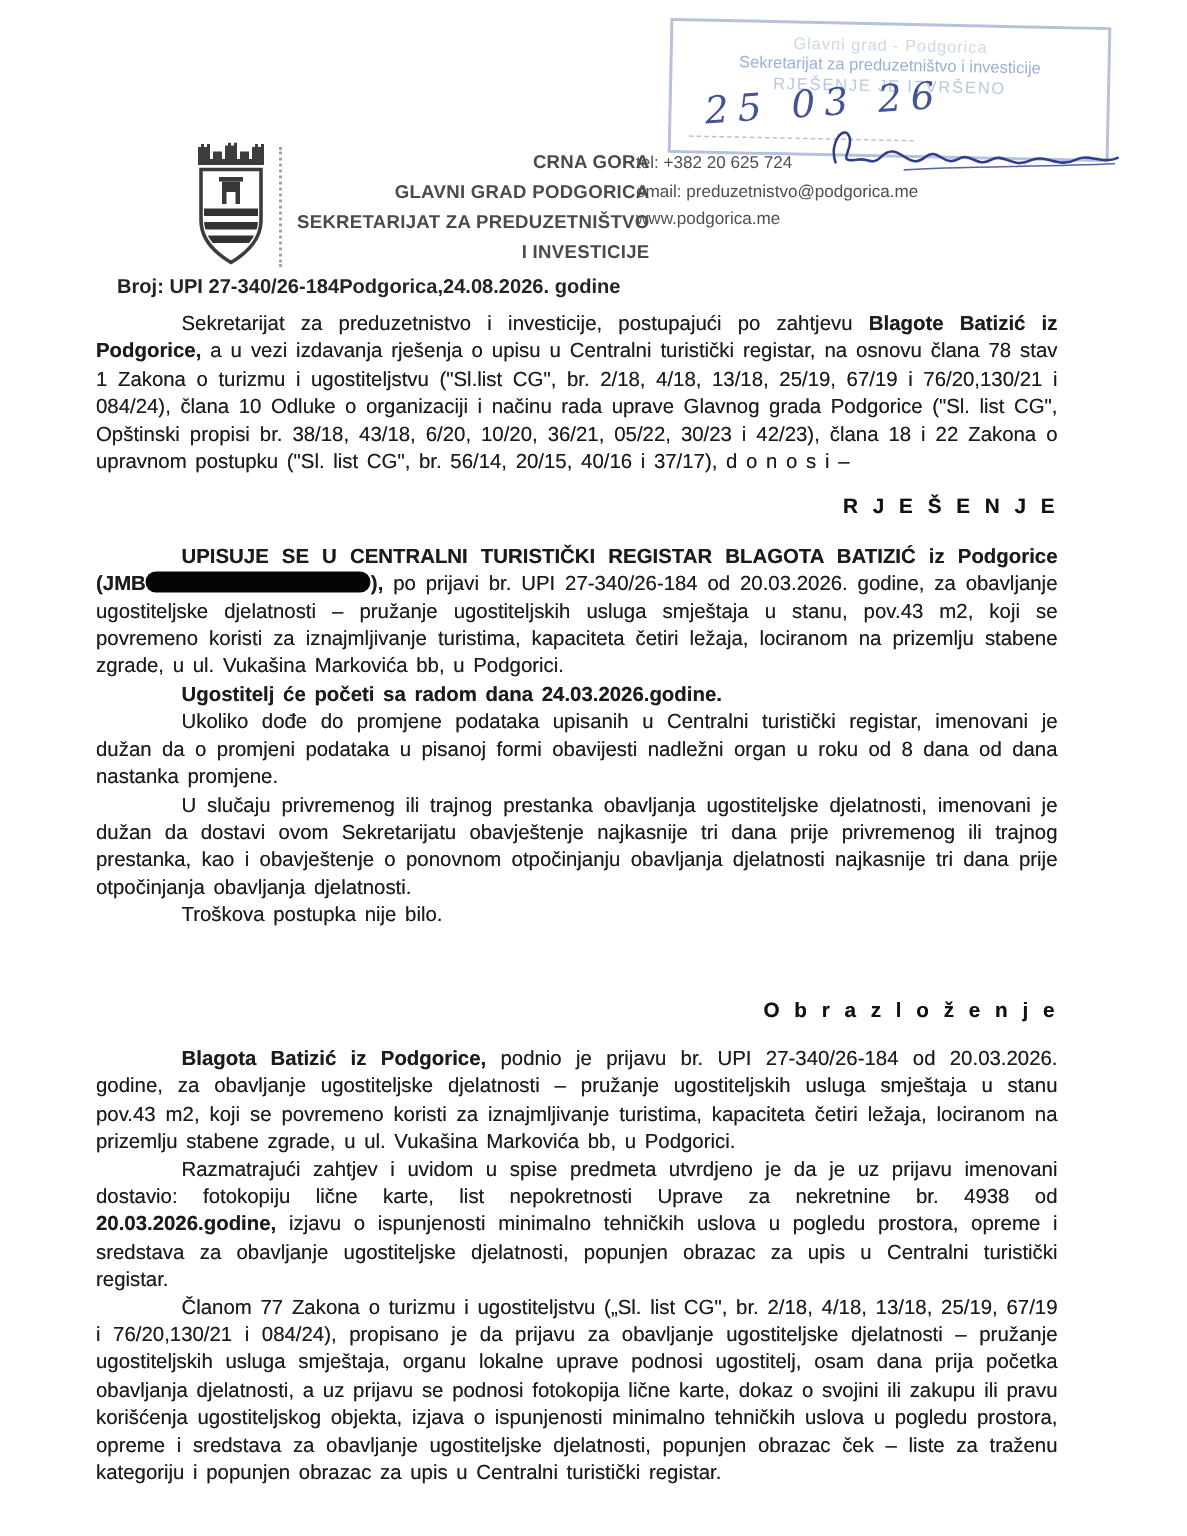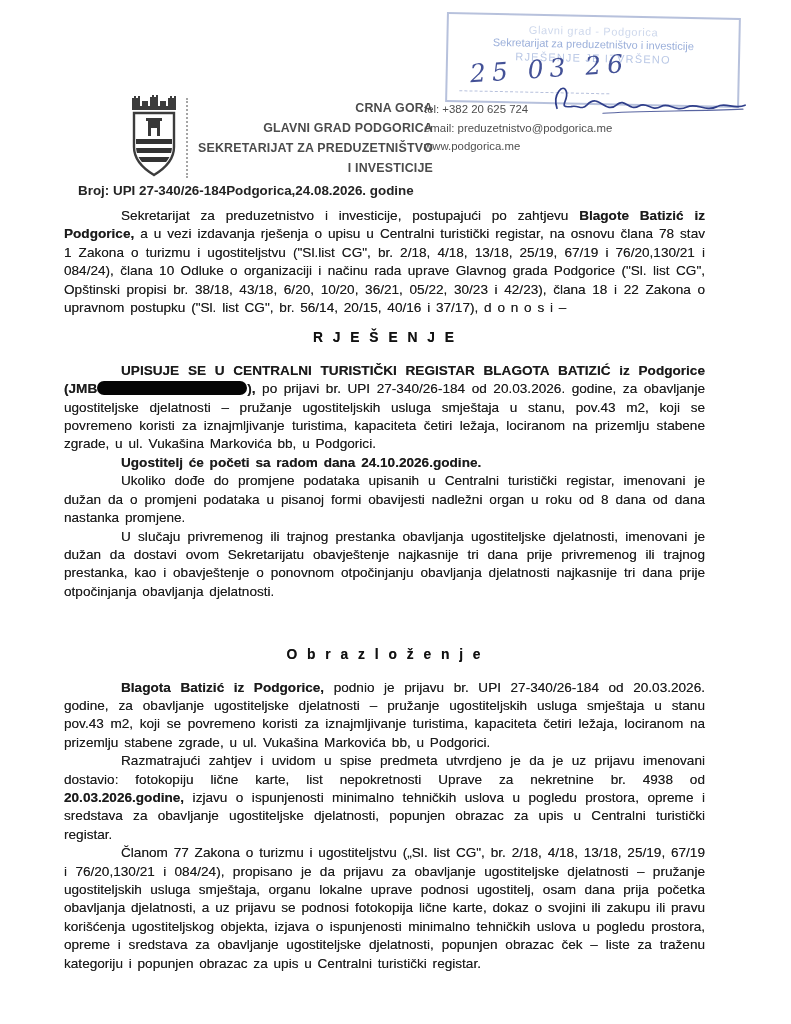--- a/index.html
+++ b/index.html
@@ -44,21 +44,21 @@
 
   
   .docbody {
     position:absolute; left:64px; top:207px; width:641px;
     font-size:13.6px; line-height:18.4px; text-align:justify; color:#1b1b1b;
     word-spacing:2px; text-shadow:0 0 .35px rgba(0,0,0,.55);
   }
   .docbody p { margin:0; text-indent:57px; }
   .docbody b { font-weight:700; }
   .doc-heading {
-    font-size:13.8px; font-weight:700; text-align:center; color:#111;
+    font-size:13.8px; font-weight:700; text-align:right; color:#111;
     letter-spacing:2px; margin:12px 0 14px; text-indent:0;
   }
   .doc-heading.obraz { margin-top:45px; }
   .redact {
     display:inline-block; height:14px; background:#050505;
     border-radius:8px; vertical-align:-2px;
   }
 </style>
 </head>
 <body>
@@ -120,22 +120,23 @@
 
   <div class="refline">
     <span>Broj: UPI 27-340/26-184</span>
     <span>Podgorica,24.08.2026. godine</span>
   </div>
 
   <div class="docbody">
     <p class="para"><span>Sekretarijat za preduzetnistvo i investicije, postupajući po zahtjevu </span><b>Blagote Batizić iz Podgorice,</b><span> a u vezi izdavanja rješenja o upisu u Centralni turistički registar, na osnovu člana 78 stav 1 Zakona o turizmu i ugostiteljstvu ("Sl.list CG", br. 2/18, 4/18, 13/18, 25/19, 67/19 i 76/20,130/21 i 084/24), člana 10 Odluke o organizaciji i načinu rada uprave Glavnog grada Podgorice ("Sl. list CG", Opštinski propisi br. 38/18, 43/18, 6/20, 10/20, 36/21, 05/22, 30/23 i 42/23), člana 18 i 22 Zakona o upravnom postupku ("Sl. list CG", br. 56/14, 20/15, 40/16 i 37/17), d o n o s i –</span></p>
     <div class="doc-heading">R J E Š E N J E</div>
     <p class="para"><b>UPISUJE SE U CENTRALNI TURISTIČKI REGISTAR BLAGOTA BATIZIĆ iz Podgorice (JMB</b><span class="redact" style="width: 150px;"></span><b>),</b><span> po prijavi br. UPI 27-340/26-184 od 20.03.2026. godine, za obavljanje ugostiteljske djelatnosti – pružanje ugostiteljskih usluga smještaja u stanu, pov.43 m2, koji se povremeno koristi za iznajmljivanje turistima, kapaciteta četiri ležaja, lociranom na prizemlju stabene zgrade, u ul. Vukašina Markovića bb, u Podgorici.</span></p>
-    <p class="para"><b>Ugostitelj će početi sa radom dana 24.10.2026.godine.</b></p>
+    <p class="para"><b>Ugostitelj će početi sa radom dana 24.03.2026.godine.</b></p>
     <p class="para"><span>Ukoliko dođe do promjene podataka upisanih u Centralni turistički registar, imenovani je dužan da o promjeni podataka u pisanoj formi obavijesti nadležni organ u roku od 8 dana od dana nastanka promjene.</span></p>
     <p class="para"><span>U slučaju privremenog ili trajnog prestanka obavljanja ugostiteljske djelatnosti, imenovani je dužan da dostavi ovom Sekretarijatu obavještenje najkasnije tri dana prije privremenog ili trajnog prestanka, kao i obavještenje o ponovnom otpočinjanju obavljanja djelatnosti najkasnije tri dana prije otpočinjanja obavljanja djelatnosti.</span></p>
+    <p class="para"><span>Troškova postupka nije bilo.</span></p>
     <div class="doc-heading obraz">O b r a z l o ž e n j e</div>
     <p class="para"><b>Blagota Batizić iz Podgorice,</b><span> podnio je prijavu br. UPI 27-340/26-184 od 20.03.2026. godine, za obavljanje ugostiteljske djelatnosti – pružanje ugostiteljskih usluga smještaja u stanu pov.43 m2, koji se povremeno koristi za iznajmljivanje turistima, kapaciteta četiri ležaja, lociranom na prizemlju stabene zgrade, u ul. Vukašina Markovića bb, u Podgorici.</span></p>
     <p class="para"><span>Razmatrajući zahtjev i uvidom u spise predmeta utvrdjeno je da je uz prijavu imenovani dostavio: fotokopiju lične karte, list nepokretnosti Uprave za nekretnine br. 4938 od </span><b>20.03.2026.godine,</b><span> izjavu o ispunjenosti minimalno tehničkih uslova u pogledu prostora, opreme i sredstava za obavljanje ugostiteljske djelatnosti, popunjen obrazac za upis u Centralni turistički registar.</span></p>
     <p class="para"><span>Članom 77 Zakona o turizmu i ugostiteljstvu („Sl. list CG", br. 2/18, 4/18, 13/18, 25/19, 67/19 i 76/20,130/21 i 084/24), propisano je da prijavu za obavljanje ugostiteljske djelatnosti – pružanje ugostiteljskih usluga smještaja, organu lokalne uprave podnosi ugostitelj, osam dana prija početka obavljanja djelatnosti, a uz prijavu se podnosi fotokopija lične karte, dokaz o svojini ili zakupu ili pravu korišćenja ugostiteljskog objekta, izjava o ispunjenosti minimalno tehničkih uslova u pogledu prostora, opreme i sredstava za obavljanje ugostiteljske djelatnosti, popunjen obrazac ček – liste za traženu kategoriju i popunjen obrazac za upis u Centralni turistički registar.</span></p>
   </div>
 
 </div>
 
 </body></html>

